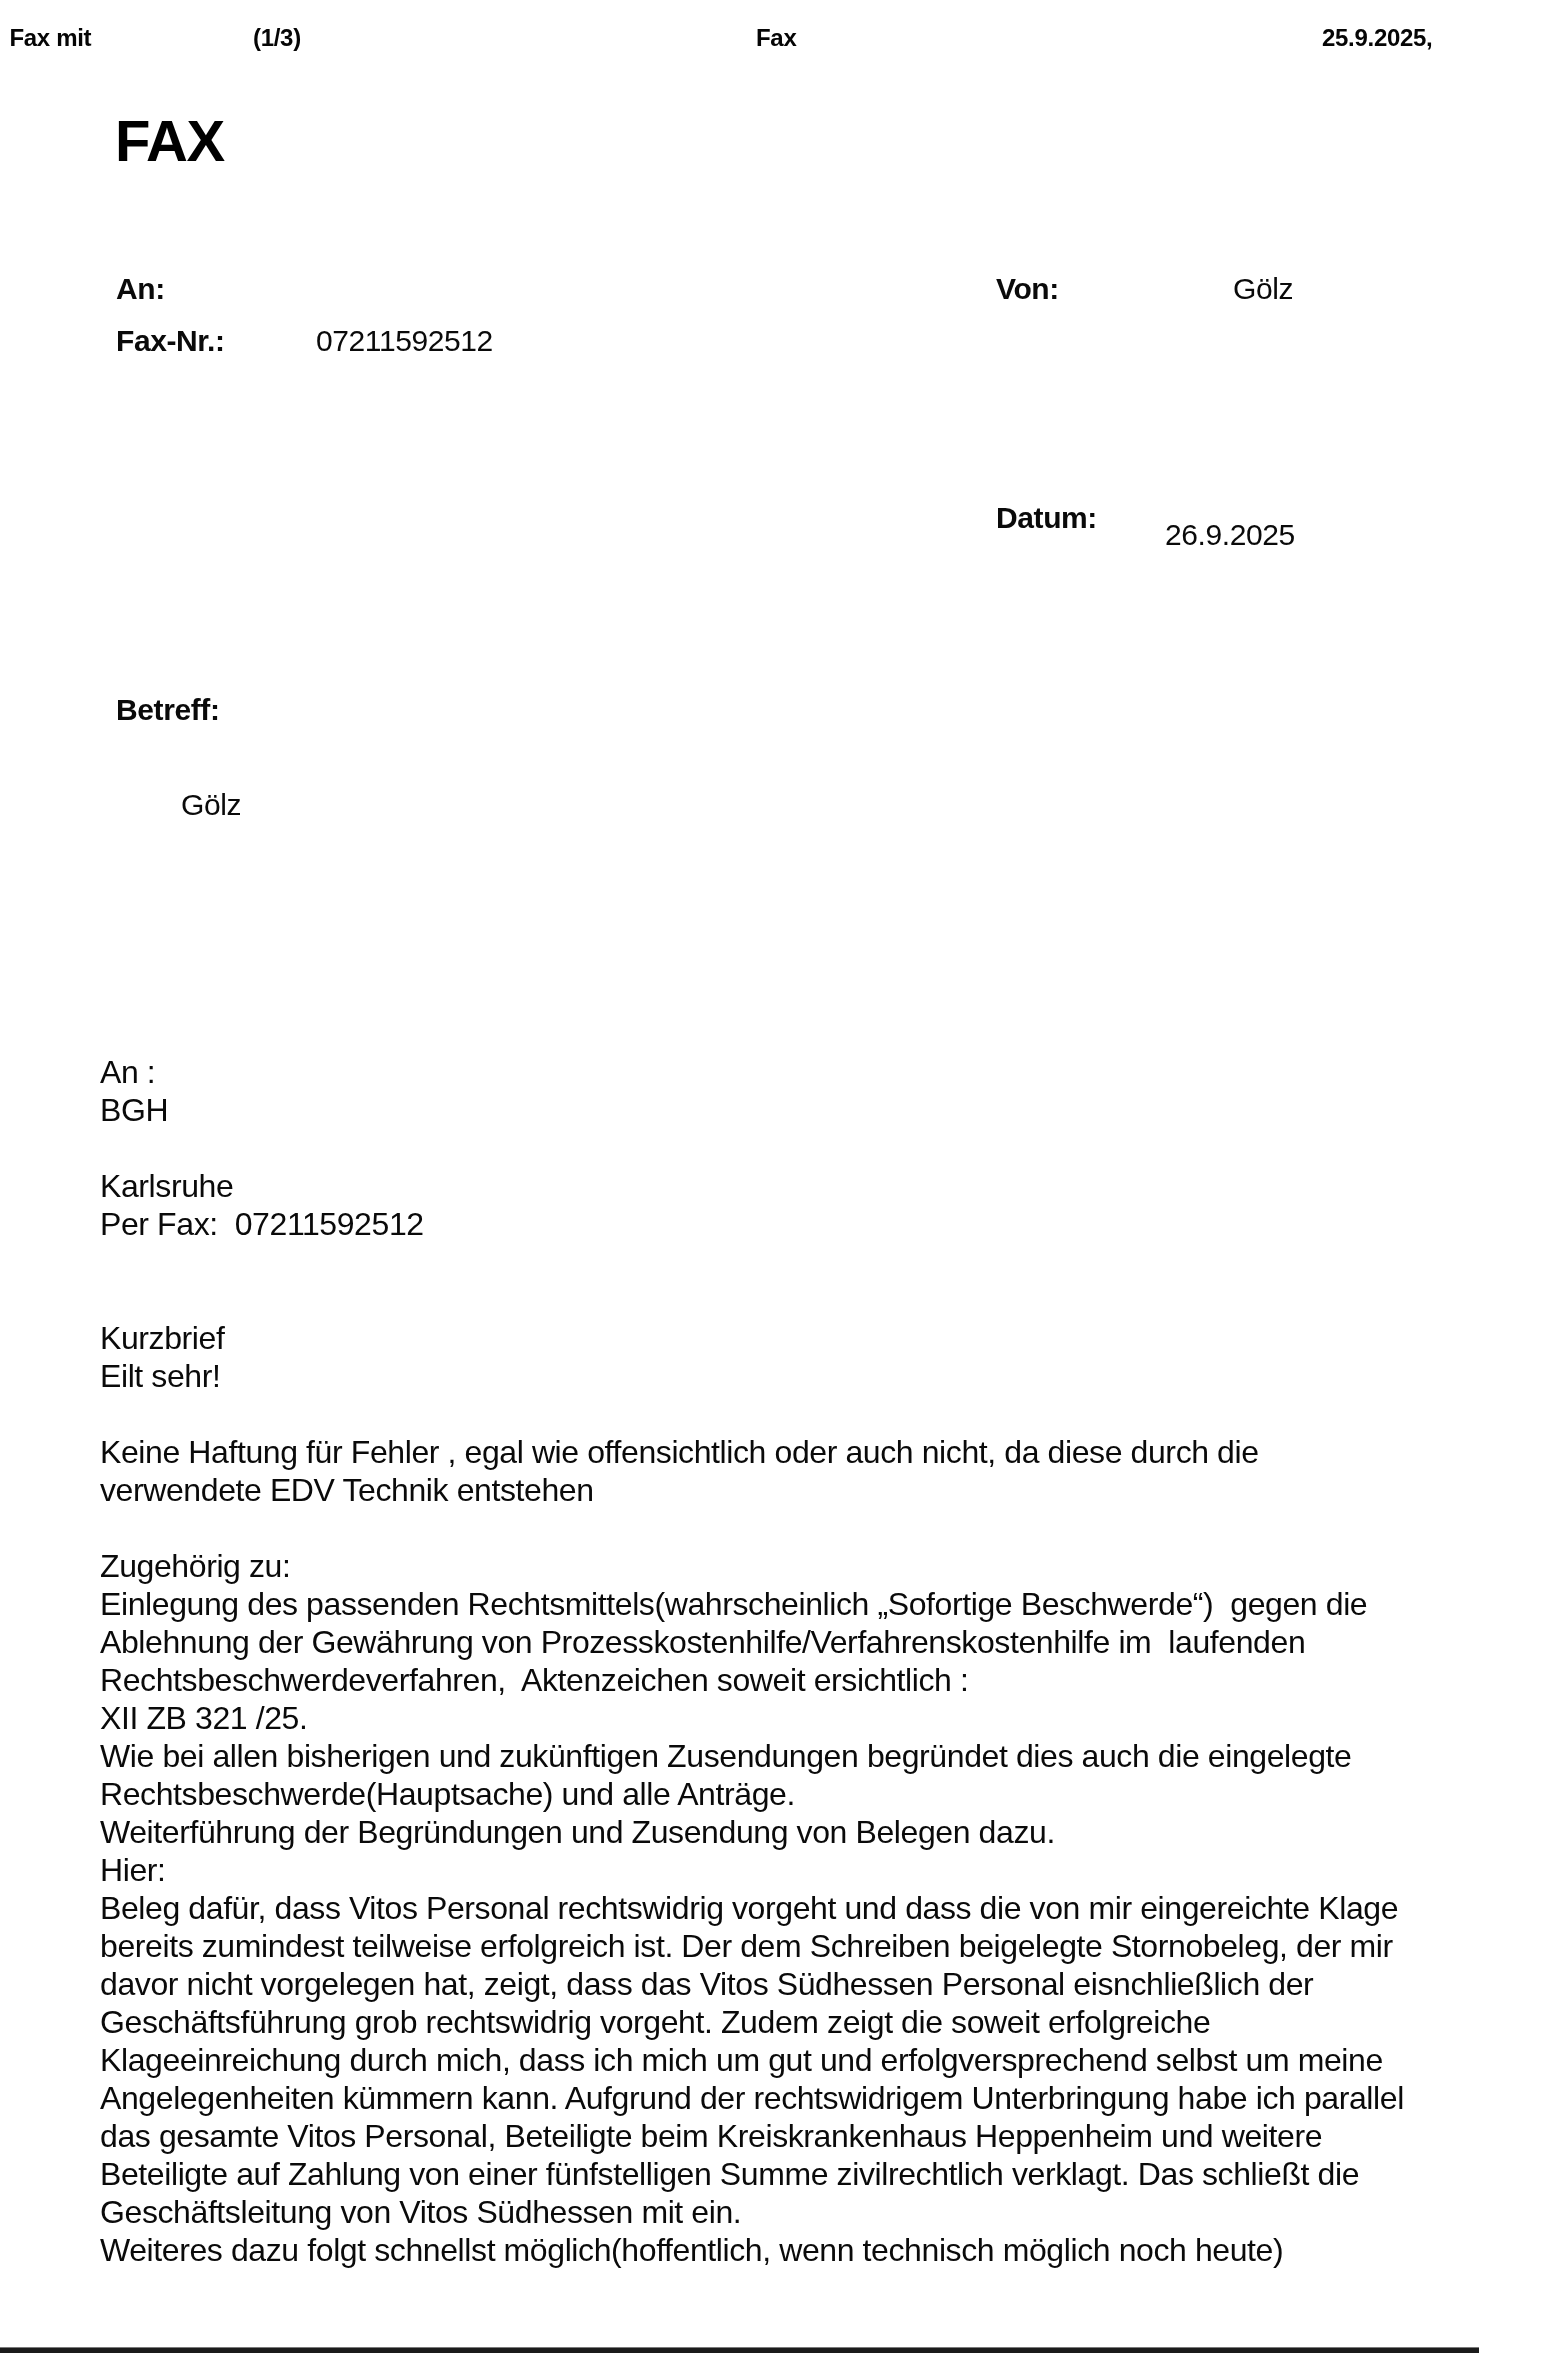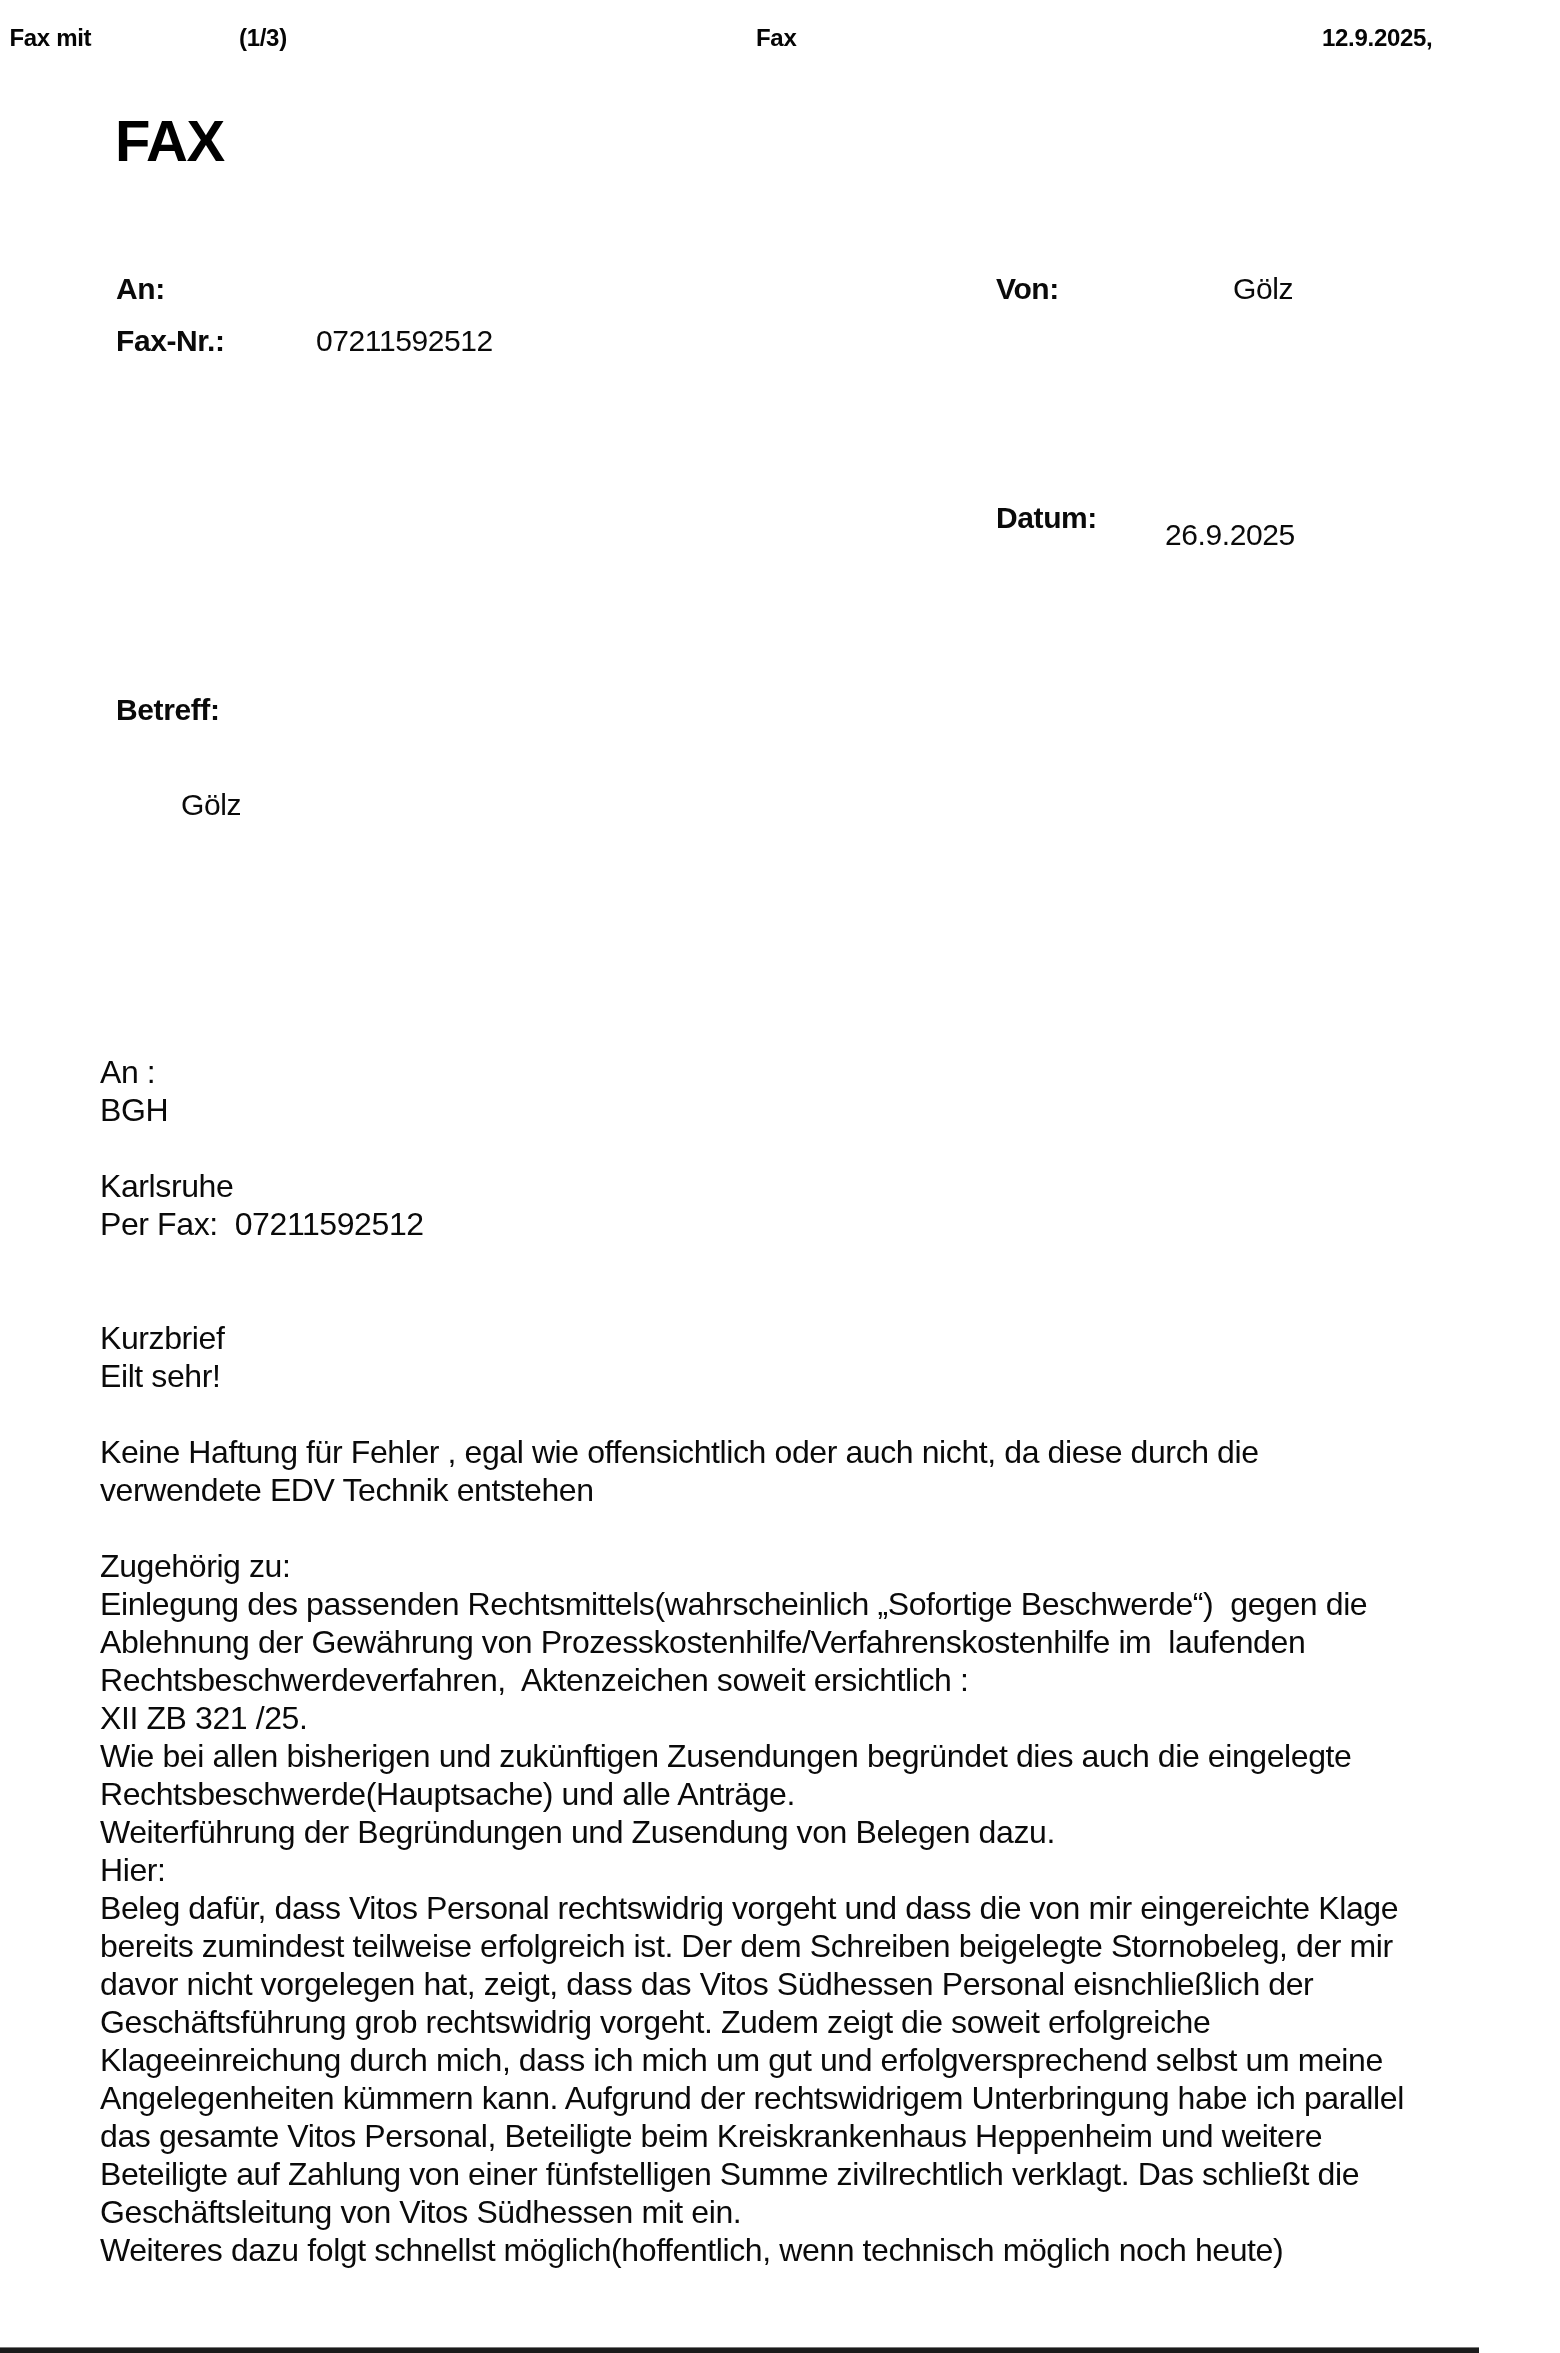--- a/index.html
+++ b/index.html
@@ -81,23 +81,23 @@
     border-top: 1.3px solid #7a7a7a;
     box-sizing: border-box;
   }
 </style>
 </head>
 <body>
 
 <div id="fax-page">
 
   <div class="abs hdr" style="left:9.4px">Fax mit</div>
-  <div class="abs hdr" style="left:239px">(1/3)</div>
+  <div class="abs hdr" style="left:253px">(1/3)</div>
   <div class="abs hdr" style="left:756px">Fax</div>
-  <div class="abs hdr" style="left:1322px">12.9.2025,</div>
+  <div class="abs hdr" style="left:1322px">25.9.2025,</div>
 
   <div class="abs fax-title">FAX</div>
 
   <div class="abs lbl" style="top:272px; left:116px">An:</div>
   <div class="abs lbl" style="top:272px; left:996px">Von:</div>
   <div class="abs val" style="top:272px; left:1233px">Gölz</div>
 
   <div class="abs lbl" style="top:324px; left:116px">Fax-Nr.:</div>
   <div class="abs val" style="top:324px; left:316px">07211592512</div>
 

